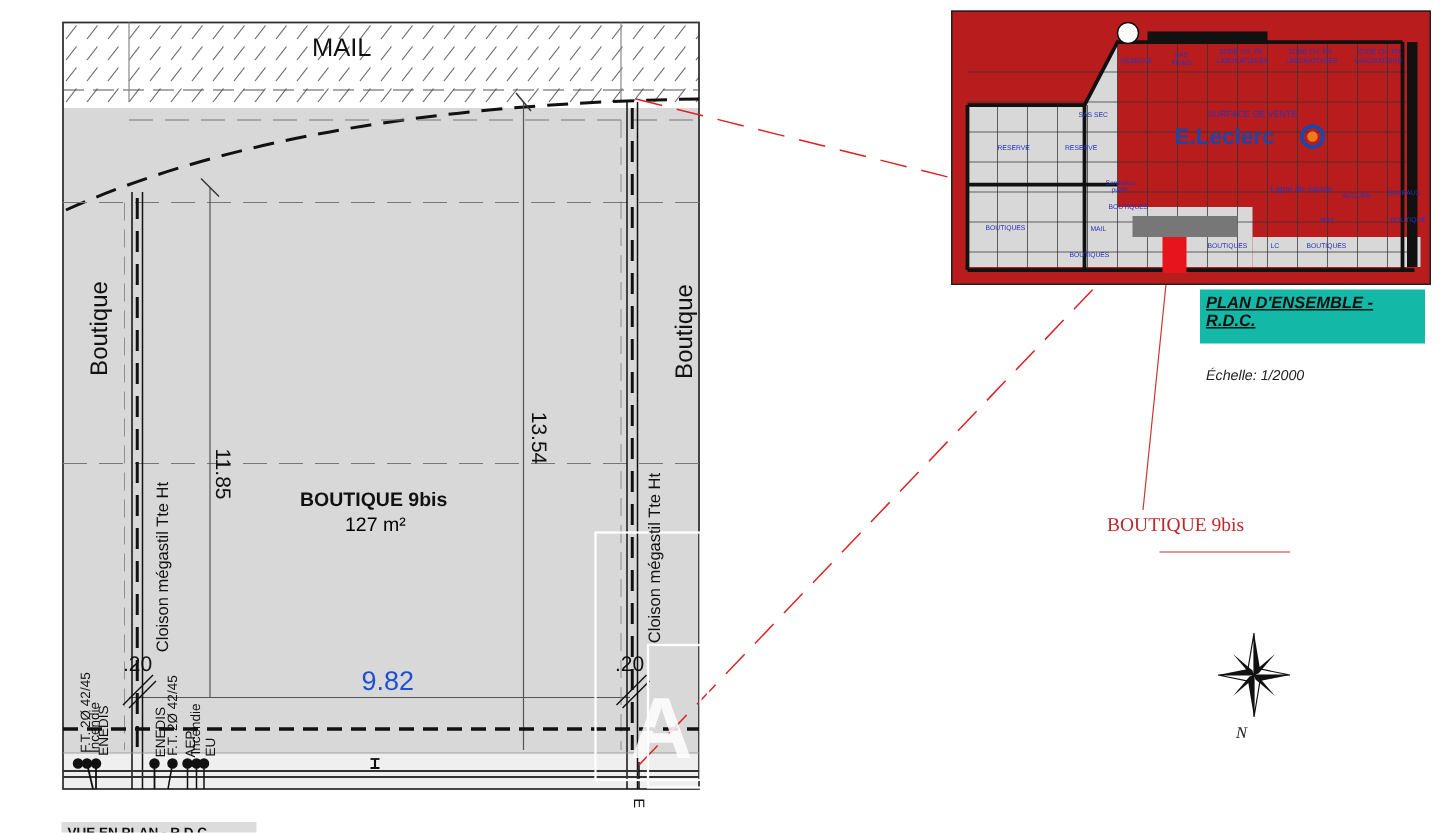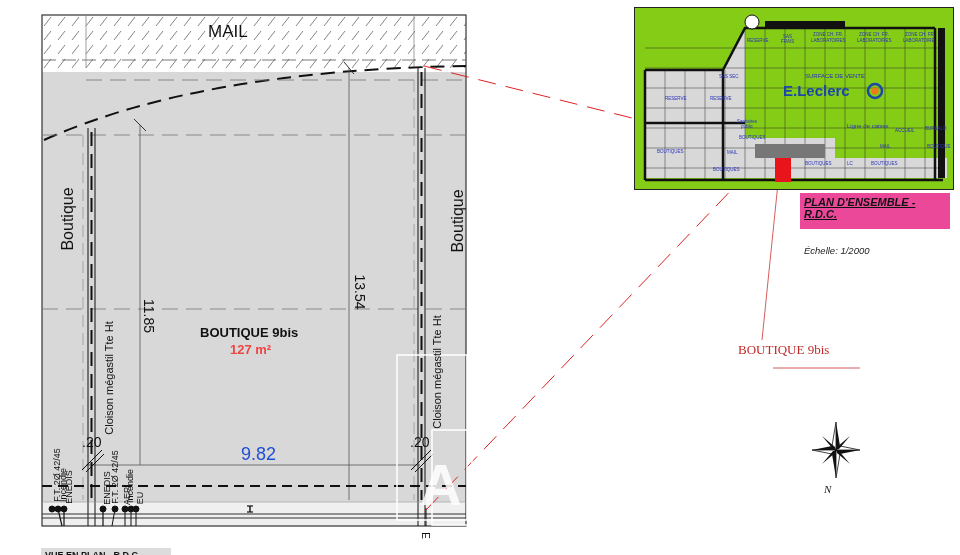--- a/index.html
+++ b/index.html
@@ -1,21 +1,21 @@
 <!DOCTYPE html>
 <html><head>
   <meta charset="utf-8">
   <style>
     html, body { margin:0; padding:0; background:#ffffff; }
     body { width:960px; height:555px; position:relative; overflow:hidden; font-family:"Liberation Sans", sans-serif; }
     .abs { position:absolute; }
     svg text { font-family:"Liberation Sans", sans-serif; }
     .vt { position:absolute; transform-origin:center; white-space:nowrap; color:#111; }
-    #plan-box { left:634px; top:7px; width:318px; height:181px; border:1.5px solid #222; background:#84cc16; overflow:hidden; }
-    #plan-title { left:800px; top:193px; width:150px; height:36px; background:#ec4899; }
+    #plan-box { left:634px; top:7px; width:318px; height:181px; border:1.5px solid #222; background:#b91c1c; overflow:hidden; }
+    #plan-title { left:800px; top:193px; width:150px; height:36px; background:#14b8a6; }
     #plan-title .t1 { position:absolute; left:4px; top:3px; font-size:11px; font-style:italic; font-weight:bold; text-decoration:underline; color:#111; }
     #plan-title .t2 { position:absolute; left:4px; top:20px; font-size:9.5px; font-style:italic; color:#222;margin-top:32px; }
     #boutique-callout { left:738px; top:342px; font-family:"Liberation Serif", serif; font-size:13px; color:#c0282a; }
     #north-label { left:824px; top:483px; font-family:"Liberation Serif", serif; font-style:italic; font-size:11px; color:#222; }
     #bottom-label { left:41px; top:548px; width:126px; height:10px; background:#dcdcdc; font-size:9px; font-weight:bold; color:#111; overflow:hidden; line-height:14px; padding-left:4px; }
   </style>
 </head>
 <body>
 
 <svg class="abs" style="left:0;top:0" width="960" height="555" viewBox="0 0 960 555">
@@ -99,21 +99,21 @@
   <line x1="778" y1="183" x2="762" y2="340" stroke="#c33" stroke-width="0.8"></line>
   <line x1="773" y1="368" x2="860" y2="368" stroke="#c33" stroke-width="0.8"></line>
 
   <rect x="397" y="355" width="70" height="165" fill="none" stroke="#fff" stroke-width="1.5"></rect>
   <rect x="432" y="430" width="40" height="95" fill="none" stroke="#fff" stroke-width="1.5"></rect>
   <text x="420" y="505" font-size="58" font-weight="bold" fill="#fff" opacity="0.85">A</text>
 </svg>
 
 <div class="abs" style="left:208px;top:22px;font-size:17px;color:#111;">MAIL</div>
 <div class="abs" style="left:200px;top:325px;font-size:13px;font-weight:bold;color:#111;">BOUTIQUE 9bis</div>
-<div class="abs" style="left:230px;top:342px;font-size:13px;font-weight:bold;color:#ef4444;">127 m²</div>
+<div class="abs" style="left:230px;top:342px;font-size:13px;font-weight:normal;color:#000000;">127 m²</div>
 <div class="abs" style="left:241px;top:444px;font-size:18px;color:#1d4ed8;">9.82</div>
 <div class="vt" style="left:132px;top:308px;font-size:14px;transform:rotate(90deg);">11.85</div>
 <div class="vt" style="left:342px;top:284px;font-size:14px;transform:rotate(90deg);">13.54</div>
 <div class="abs" style="left:82px;top:434px;font-size:14px;color:#111;">.20</div>
 <div class="abs" style="left:410px;top:434px;font-size:14px;color:#111;">.20</div>
 <div class="vt" style="left:36px;top:210px;font-size:16px;transform:rotate(-90deg);">Boutique</div>
 <div class="vt" style="left:426px;top:212px;font-size:16px;transform:rotate(-90deg);">Boutique</div>
 <div class="vt" style="left:52px;top:372px;font-size:11px;transform:rotate(-90deg);">Cloison mégastil Tte Ht</div>
 <div class="vt" style="left:380px;top:366px;font-size:11px;transform:rotate(-90deg);">Cloison mégastil Tte Ht</div>
 

